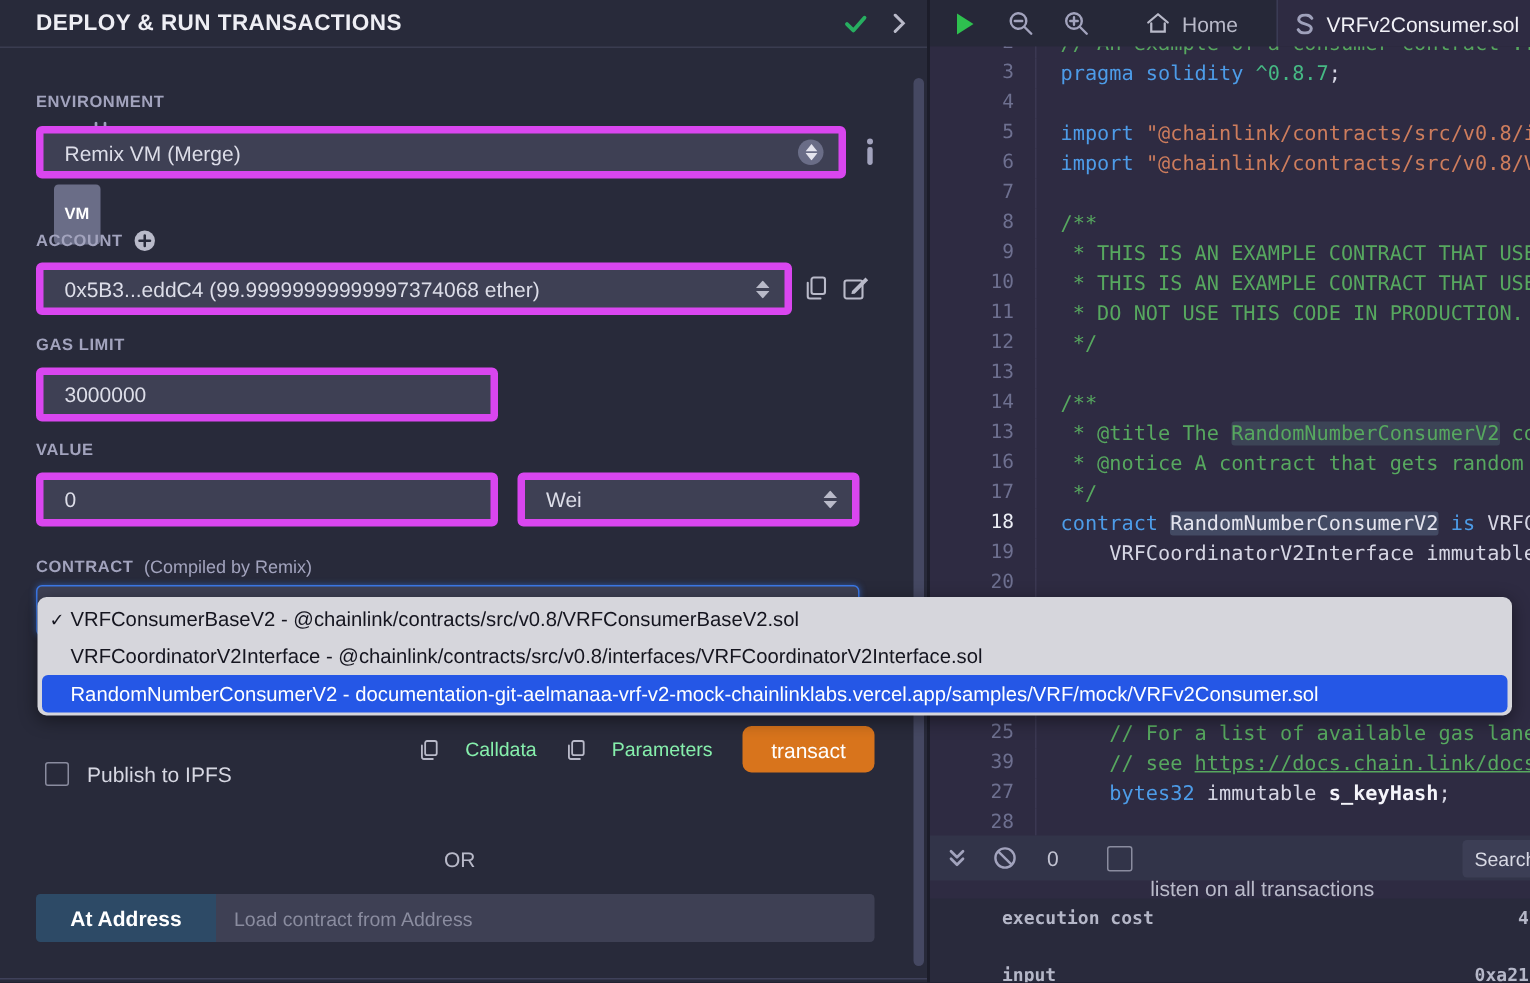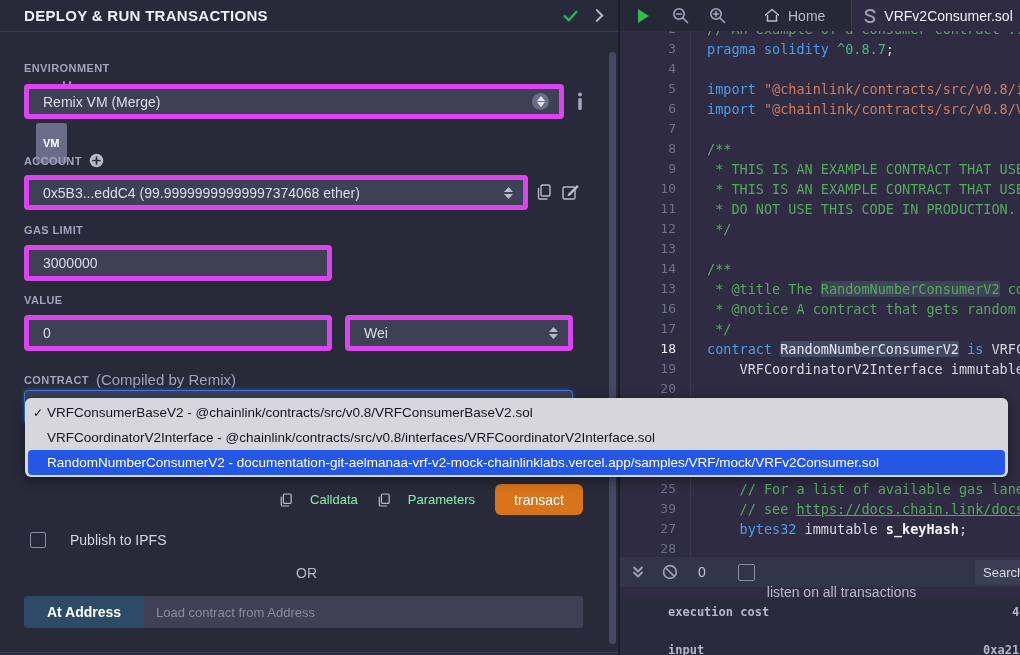--- a/index.html
+++ b/index.html
@@ -9,37 +9,37 @@
     font-family:"Liberation Sans", sans-serif; color:#e8e8f0; background:#282a3a;
   }
   
   .left-panel { position:absolute; left:0; top:0; width:618px; height:655px; background:#282a3a; }
   .panel-header { position:absolute; left:0; top:0; width:100%; height:32px; border-bottom:1px solid #3a3c50;
     display:flex; align-items:center; padding:0 14px 0 24px; }
   .panel-title { font-size:15px; font-weight:600; letter-spacing:.3px; color:#eeeef4; }
   .hdr-icons { margin-left:auto; display:flex; align-items:center; gap:16px; }
   .lbl { position:absolute; font-size:11px; font-weight:600; letter-spacing:.4px; color:#a2a3bd;
     display:flex; align-items:center; gap:7px; }
-  .lbl .sub { font-weight:400; letter-spacing:0; font-size:15px; text-transform:none; }
+  .lbl .sub { font-weight:400; letter-spacing:0; font-size:12px; text-transform:none; }
   .field { position:absolute; background:#3e4054; border:5px solid #d946ef; border-radius:4px;
     display:flex; align-items:center; padding:0 10px 0 14px; font-size:14px; color:#dcdde8; }
   .caret-stack { margin-left:auto; display:flex; flex-direction:column; gap:2px; align-items:center; }
   .caret-stack svg { display:block; }
   .env-stepper { margin-left:auto; width:17px; height:17px; border-radius:50%; background:#6a6d87;
     display:flex; flex-direction:column; align-items:center; justify-content:center; gap:1px; }
   .vm-badge { position:absolute; left:36px; top:123px; background:#6a6d87; color:#fff; font-size:11px;
     font-weight:700; border-radius:3px; padding:14px 7px; }
   .icon-btn { color:#b9bac9; display:inline-flex; align-items:center; }
   .action-row { position:absolute; left:0; top:484px; width:583px; display:flex; align-items:center;
     justify-content:flex-end; gap:8px; }
   .action-item { display:flex; align-items:center; gap:18px; color:#86efac; font-size:13px; margin-right:12px; }
   .transact-btn { width:88px; height:31px; background:#d8741c; border:none; border-radius:6px; color:#fff;
     font-size:14px; font-family:inherit; }
   .checkbox { width:16px; height:16px; border:1px solid #8a8c9f; border-radius:2px; background:transparent; }
-  .publish-row { position:absolute; left:30px; top:532px; display:flex; align-items:center; gap:24px;
+  .publish-row { position:absolute; left:30px; top:508px; display:flex; align-items:center; gap:12px;
     font-size:14px; color:#d6d7e2; }
   .or-text { position:absolute; left:0; top:565px; width:613px; text-align:center; font-size:14px; color:#b8b9c8; }
   .at-addr-btn { position:absolute; left:24px; top:596px; width:120px; height:32px; background:#2d4a66;
     color:#fff; font-size:14px; font-weight:600; border:none; border-radius:3px 0 0 3px; font-family:inherit; }
   .at-addr-input { position:absolute; left:144px; top:596px; width:439px; height:32px; background:#3e4054;
     display:flex; align-items:center; padding-left:12px; font-size:13px; color:#8a8c9f; border-radius:0 3px 3px 0; }
   .panel-scrollbar { position:absolute; left:609px; top:52px; width:7px; height:592px; background:#454862; border-radius:4px; }
   .panel-bottom-line { position:absolute; left:0; top:652px; width:618px; height:1px; background:#3f415a; }
   .contract-select { position:absolute; left:24px; top:390px; width:549px; height:34px; background:#3e4054;
     border:1px solid #3b78e7; border-radius:4px; box-shadow:0 0 4px rgba(59,120,231,.6); }

